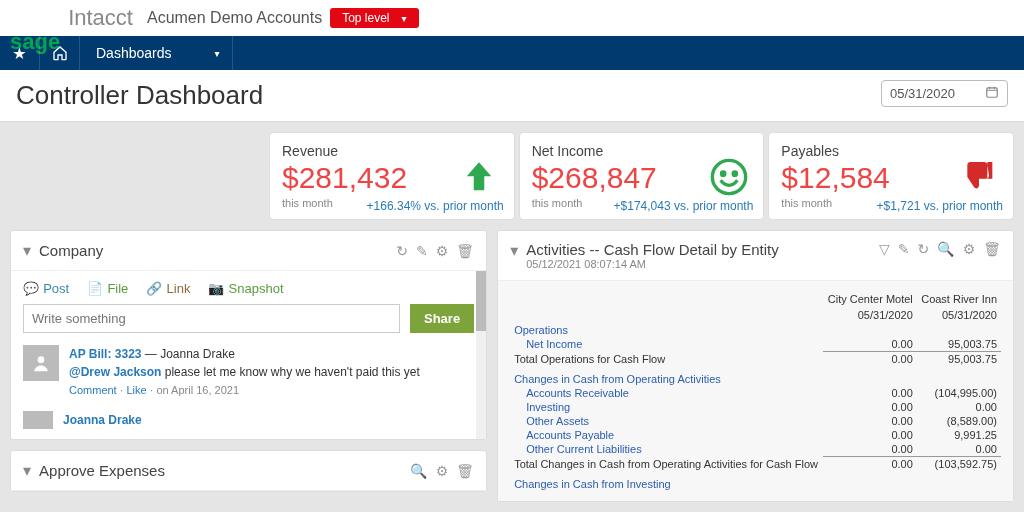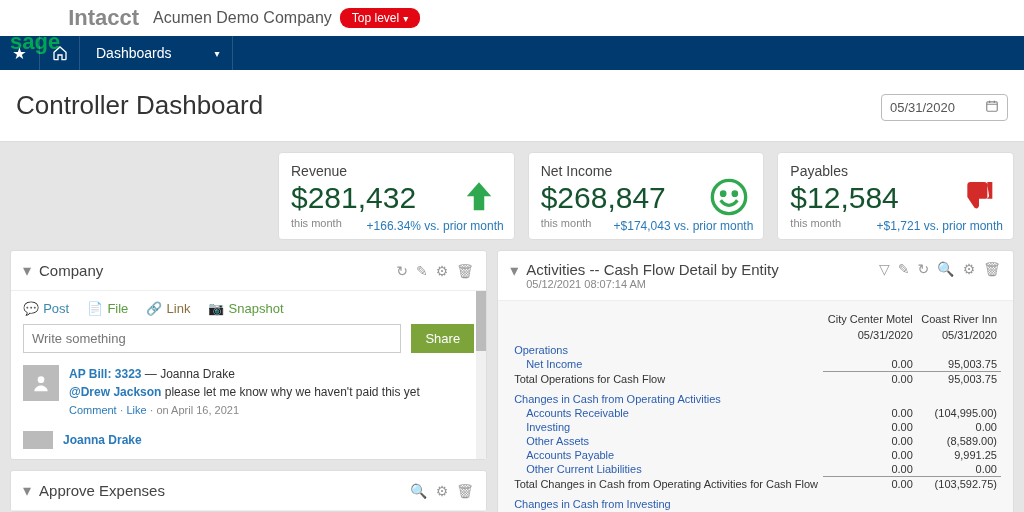--- a/index.html
+++ b/index.html
@@ -1,62 +1,62 @@
 <!DOCTYPE html>
 <html><head>
 <meta charset="utf-8">
 <style>
 * { margin: 0; padding: 0; box-sizing: border-box; font-family: Arial, Helvetica, sans-serif; }
 body { background: #e5e5e5; width: 1024px; height: 512px; overflow: hidden; }
 
 .topbar { background: #fff; height: 36px; display: flex; align-items: center; padding: 0 10px; gap: 8px; }
 .logo-sage { color: #00a651; font-weight: bold; font-size: 22px; margin-top: 48px; }
-.logo-intacct { color: #888; font-size: 22px; font-weight: 700; }
+.logo-intacct { color: #888; font-size: 22px; font-weight: 400; }
 .company-name { color: #555; font-size: 16px; margin-left: 6px; }
-.top-level-pill { background: #e30613; color: #fff; font-size: 12px; padding: 3px 12px; border-radius: 9px; display: flex; align-items: center; gap: 4px; }
+.top-level-pill { background: #e30613; color: #fff; font-size: 12px; padding: 3px 12px; border-radius: 3px; display: flex; align-items: center; gap: 12px; }
 
 .navbar { background: #003a6f; height: 34px; display: flex; align-items: center; }
 .nav-icon { width: 40px; height: 34px; display: flex; align-items: center; justify-content: center; color: #fff; border-right: 1px solid rgba(255,255,255,0.15); cursor: pointer; }
 .nav-item { color: #fff; font-size: 14px; padding: 0 60px 0 16px; height: 52px; display: flex; align-items: center; border-right: 1px solid rgba(255,255,255,0.15); position: relative; }
 .nav-item .chev { position: absolute; right: 12px; }
 
-.page-header { background: #fff; padding: 20px 16px; display: flex; justify-content: space-between; align-items: flex-end; border-bottom: 1px solid #ddd; }
+.page-header { background: #fff; padding: 10px 16px; display: flex; justify-content: space-between; align-items: flex-start; border-bottom: 1px solid #ddd; }
 .page-title { font-size: 26px; color: #333; font-weight: 400; }
 .date-input { display: flex; align-items: center; border: 1px solid #bbb; border-radius: 4px; padding: 4px 8px; gap: 30px; font-size: 13px; color: #555; background: #fff; }
 
 .content { display: flex; gap: 10px; padding: 10px; }
 .col-left { width: 480px; display: flex; flex-direction: column; gap: 10px; }
 .col-right { width: 520px; display: flex; flex-direction: column; gap: 10px; }
 
-.kpi-row { display: flex; gap: 13px; margin: 10px 10px 0 10px; }
+.kpi-row { display: flex; gap: 4px; margin: 10px 10px 0 10px; }
 .kpi-spacer { width: 255px; }
 .kpi-card { background: #fff; border: 1px solid #ddd; border-radius: 4px; padding: 10px 12px; flex: 1; position: relative; }
 .kpi-label { font-size: 14px; color: #444; }
-.kpi-value { font-size: 30px; color: #14532d; margin: 2px 0; }
+.kpi-value { font-size: 30px; color: #ef4444; margin: 2px 0; }
 .kpi-sub { font-size: 11px; color: #888; }
 .kpi-trend { font-size: 12px; color: #2a7ab9; position: absolute; right: 10px; bottom: 6px; }
 .kpi-icon { position: absolute; right: 14px; top: 24px; }
 
 .panel { background: #fff; border: 1px solid #ddd; border-radius: 3px; }
 .panel-head { display: flex; align-items: center; padding: 10px 12px; border-bottom: 1px solid #eee; gap: 8px; }
 .panel-title { font-size: 15px; color: #444; flex: 1; }
 .panel-sub { font-size: 11px; color: #888; }
 .panel-head-icons { display: flex; gap: 8px; color: #999; font-size: 14px; }
 .panel-body { padding: 10px 12px; font-size: 13px; }
 
 .post-tabs { display: flex; gap: 18px; margin-bottom: 8px; }
 .post-tab { display: flex; align-items: center; gap: 4px; font-size: 13px; color: #555; }
 .post-tab.a { color: #3a87ad; }
 .post-tab.b { color: #5a9b3e; }
 .post-tab.c { color: #8a6d3b; }
 .post-tab.d { color: #5a9b3e; }
 
 .post-row { display: flex; gap: 10px; }
 .post-input { flex: 1; border: 1px solid #ccc; padding: 6px 8px; font-size: 13px; }
-.share-btn { background: #7da43a; color: #fff; border: none; padding: 6px 14px; font-weight: normal; font-size: 13px; cursor: pointer; }
+.share-btn { background: #7da43a; color: #fff; border: none; padding: 6px 14px; font-weight: bold; font-size: 13px; cursor: pointer; }
 
 .feed-item { display: flex; gap: 10px; margin-top: 12px; }
 .avatar { width: 36px; height: 36px; background: #bbb; display: flex; align-items: center; justify-content: center; color: #fff; }
 .feed-body { font-size: 12px; color: #333; line-height: 1.5; }
 .feed-body .link { color: #2a7ab9; font-weight: bold; }
 .feed-meta { font-size: 11px; color: #888; }
 .feed-meta a { color: #2a7ab9; text-decoration: none; }
 
 .cf-table { width: 100%; font-size: 11px; color: #333; border-collapse: collapse; }
 .cf-table th { text-align: right; font-weight: normal; color: #333; padding: 2px 4px; }
@@ -71,21 +71,21 @@
 .scrollthumb { width: 10px; background: #bbb; height: 60px; }
 
 .chev-down { font-size: 10px; }
 </style>
 </head>
 <body>
 
 <div class="topbar">
   <span class="logo-sage">sage</span>
   <span class="logo-intacct">Intacct</span>
-  <span class="company-name">Acumen Demo Company</span>
+  <span class="company-name">Acumen Demo Accounts</span>
   <span class="top-level-pill">
     <span>Top level</span>
     <span class="chev-down">▾</span>
   </span>
 </div>
 
 <div class="navbar">
   <div class="nav-icon">★</div>
   <div class="nav-icon">
     <svg width="16" height="16" viewBox="0 0 24 24" fill="none" stroke="#fff" stroke-width="2">

